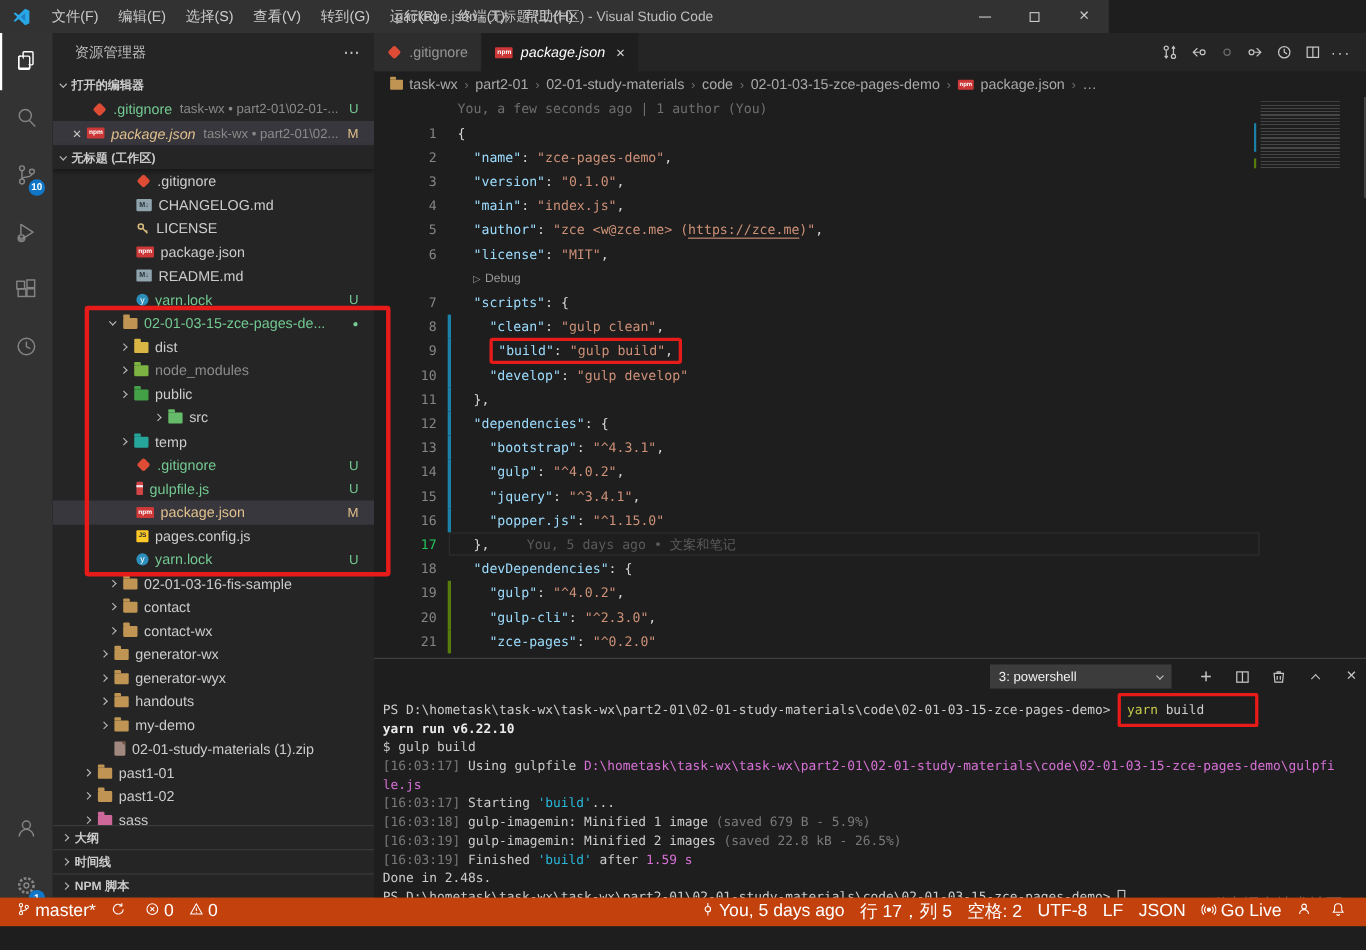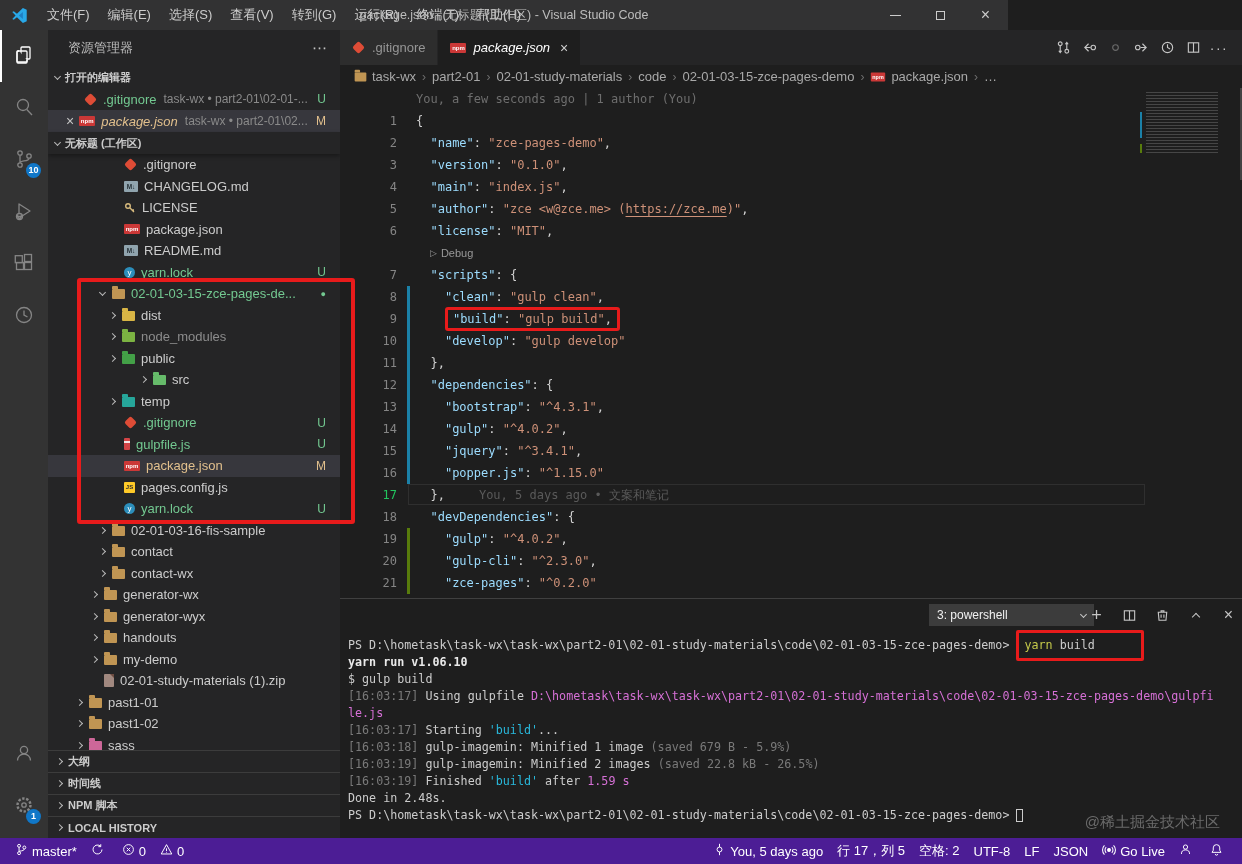--- a/index.html
+++ b/index.html
@@ -106,39 +106,39 @@
   .sc-mod{position:absolute;left:5px;top:97px;width:6px;height:88px;background:#1b81a8;}
   .sc-add{position:absolute;left:5px;top:205px;width:6px;height:26px;background:#587c0c;}
 
   
   .panel{position:absolute;left:0;top:568px;width:902px;height:240px;background:#1e1e1e;border-top:1px solid rgba(128,128,128,.35);}
   .panel-head{position:absolute;left:0;top:0;width:902px;height:32px;display:flex;align-items:center;}
   .ptab{margin-left:16px;font-size:12.5px;color:#969696;height:32px;line-height:30px;position:relative;}
   .ptab.active{color:#e7e7e7;}
   .ptab.active::after{content:"";position:absolute;left:0;right:0;bottom:5px;height:1px;background:#e7e7e7;}
   .pshell{position:absolute;left:560px;top:5px;width:165px;height:22px;background:#3c3c3c;color:#f0f0f0;font-size:12px;
-    display:flex;align-items:center;padding:0 8px;margin-left:29px;}
+    display:flex;align-items:center;padding:0 8px;}
   .pshell .chev{margin-left:auto;border-color:#c5c5c5;}
   .pact{position:absolute;top:0;height:32px;display:flex;align-items:center;}
   .pa{width:33px;height:32px;display:flex;align-items:center;justify-content:center;color:#c5c5c5;}
   .pa svg{stroke:#c5c5c5;fill:none;stroke-width:1.2;}
   .pa .plus{font-size:18px;font-weight:400;}
   .pa .upchev{width:6px;height:6px;border-right:1.4px solid #c5c5c5;border-top:1.4px solid #c5c5c5;transform:rotate(-45deg);margin-top:3px;}
   .pa .xg{font-size:16px;}
   .term{position:absolute;left:8px;top:38px;width:890px;font-family:"DejaVu Sans Mono",monospace;font-size:11.7px;}
   .tline{height:17px;line-height:17px;white-space:pre;}
   .t{color:#cccccc;} .dim{color:#7a7a7a;} .mag{color:#d670d6;} .cyan{color:#29b8db;} .yel{color:#c5c94a;}
   .tbold{color:#eaeaea;font-weight:bold;}
   .red-term{border:3px solid #e81b1b;border-radius:2px;padding:5px 46px 6px 5px;}
   .cursor{display:inline-block;width:7px;height:13px;border:1px solid #cccccc;vertical-align:middle;}
   .watermark{position:absolute;right:22px;bottom:6px;color:#6a6a6a;font-size:15px;}
 
   
-  .statusbar{position:absolute;left:0;top:838px;width:1242px;height:26px;background:#4c1d95;color:#ffffff;
-    display:flex;align-items:center;font-size:13px;}
+  .statusbar{position:absolute;left:0;top:816px;width:1242px;height:26px;background:#c2410c;color:#ffffff;
+    display:flex;align-items:center;font-size:16px;}
   .sb-item{display:flex;align-items:center;padding:0 7px;height:26px;white-space:nowrap;}
   .sb-item svg{stroke:#ffffff;fill:none;stroke-width:1.2;margin-right:4px;}
   .sb-left{display:flex;margin-left:8px;}
   .sb-right{display:flex;margin-left:auto;margin-right:8px;}
 
   
   .sb-redbox{position:absolute;left:77px;top:278px;width:278px;height:246px;border:4px solid #e81b1b;border-radius:3px;z-index:9;pointer-events:none;}
 </style>
 </head>
 <body>
@@ -549,21 +549,21 @@
             <span class="pa">
               <span class="upchev"></span>
             </span>
             <span class="pa">
               <span class="xg">×</span>
             </span>
           </div>
       </div>
       <div class="term" id="term-lines">
           <div class="tline"><span class="t">PS D:\hometask\task-wx\task-wx\part2-01\02-01-study-materials\code\02-01-03-15-zce-pages-demo&gt; </span><span class="red-term"><span class="yel">yarn</span><span class="t"> build</span></span></div>
-          <div class="tline"><span class="tbold">yarn run v1.06.10</span></div>
+          <div class="tline"><span class="tbold">yarn run v6.22.10</span></div>
           <div class="tline"><span class="t">$ gulp build</span></div>
           <div class="tline"><span class="dim">[16:03:17] </span><span class="t">Using gulpfile </span><span class="mag">D:\hometask\task-wx\task-wx\part2-01\02-01-study-materials\code\02-01-03-15-zce-pages-demo\gulpfi</span></div>
           <div class="tline"><span class="mag">le.js</span></div>
           <div class="tline"><span class="dim">[16:03:17] </span><span class="t">Starting </span><span class="cyan">'build'</span><span class="t">...</span></div>
           <div class="tline"><span class="dim">[16:03:18] </span><span class="t">gulp-imagemin: Minified 1 image </span><span class="dim">(saved 679 B - 5.9%)</span></div>
           <div class="tline"><span class="dim">[16:03:19] </span><span class="t">gulp-imagemin: Minified 2 images </span><span class="dim">(saved 22.8 kB - 26.5%)</span></div>
           <div class="tline"><span class="dim">[16:03:19] </span><span class="t">Finished </span><span class="cyan">'build'</span><span class="t"> after </span><span class="mag">1.59 s</span></div>
           <div class="tline"><span class="t">Done in 2.48s.</span></div>
           <div class="tline"><span class="t">PS D:\hometask\task-wx\task-wx\part2-01\02-01-study-materials\code\02-01-03-15-zce-pages-demo&gt; </span><span class="cursor"></span></div>
         </div>

